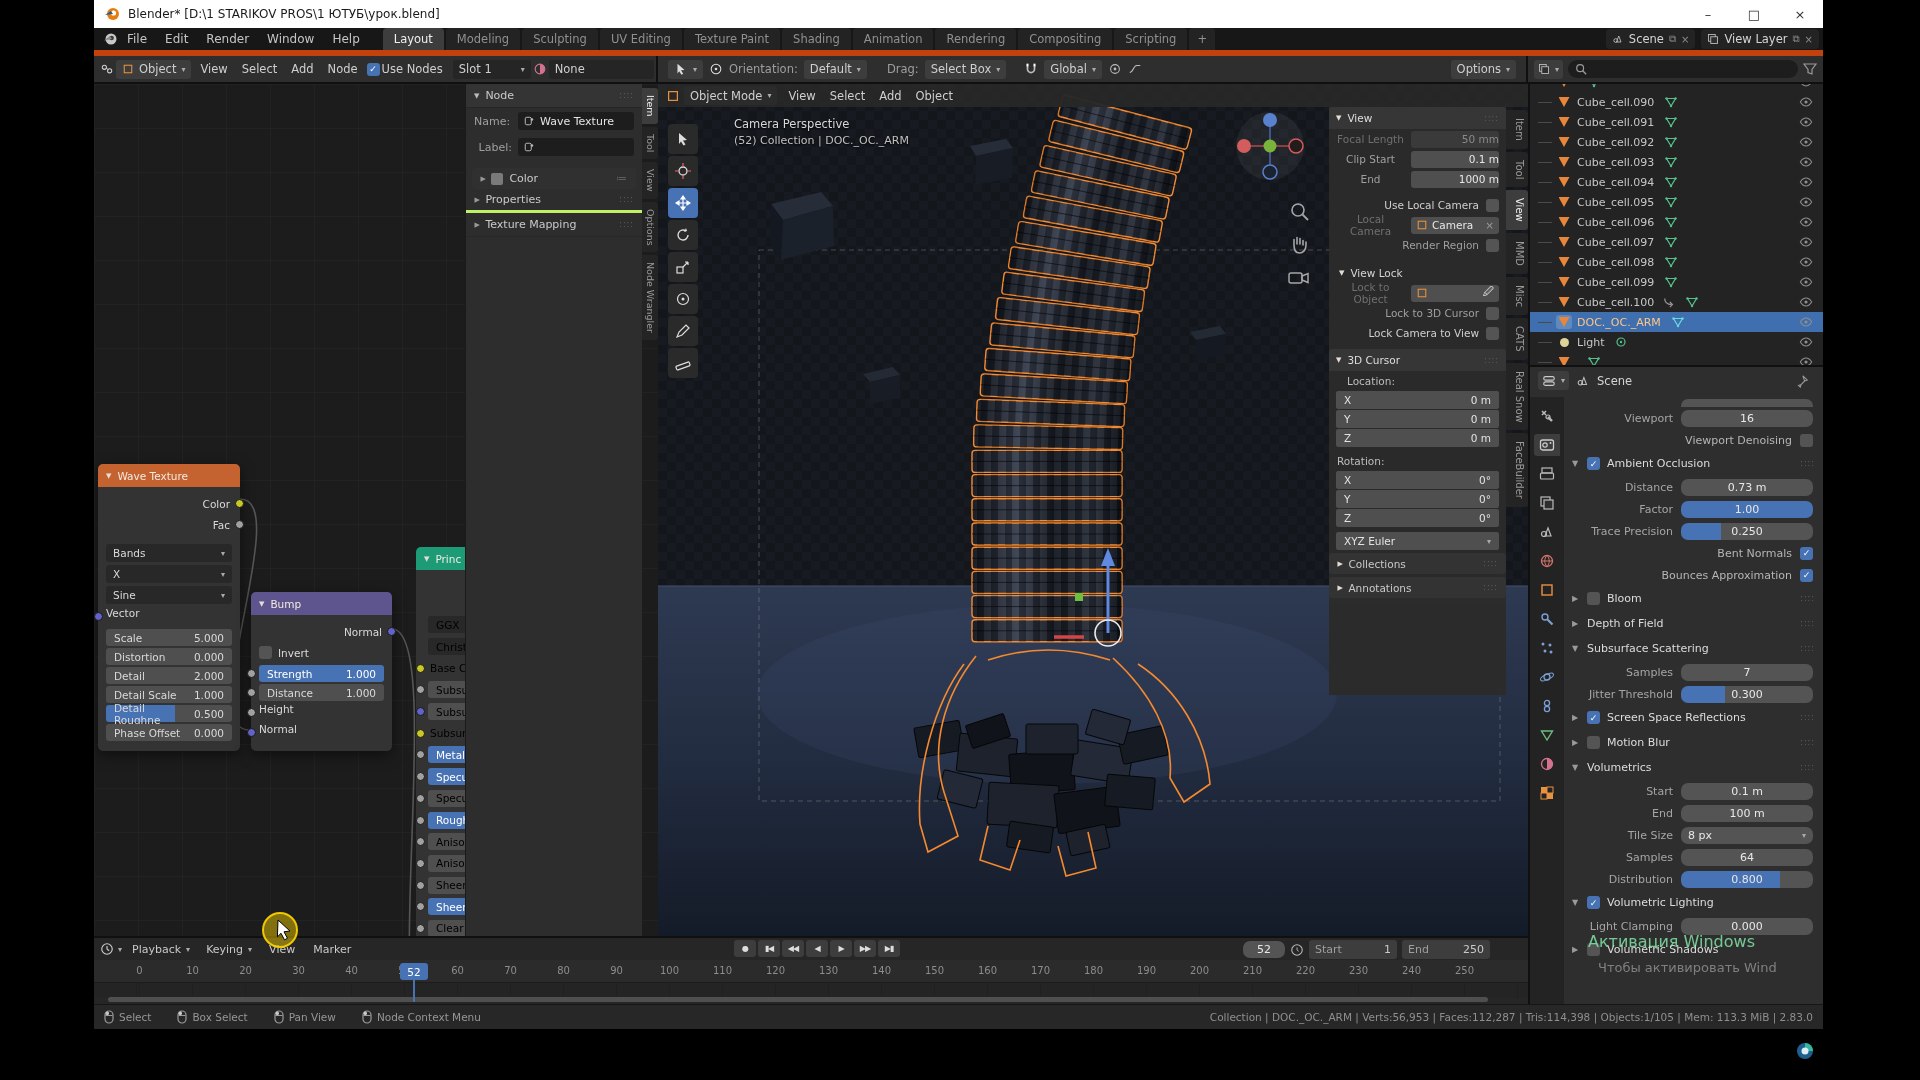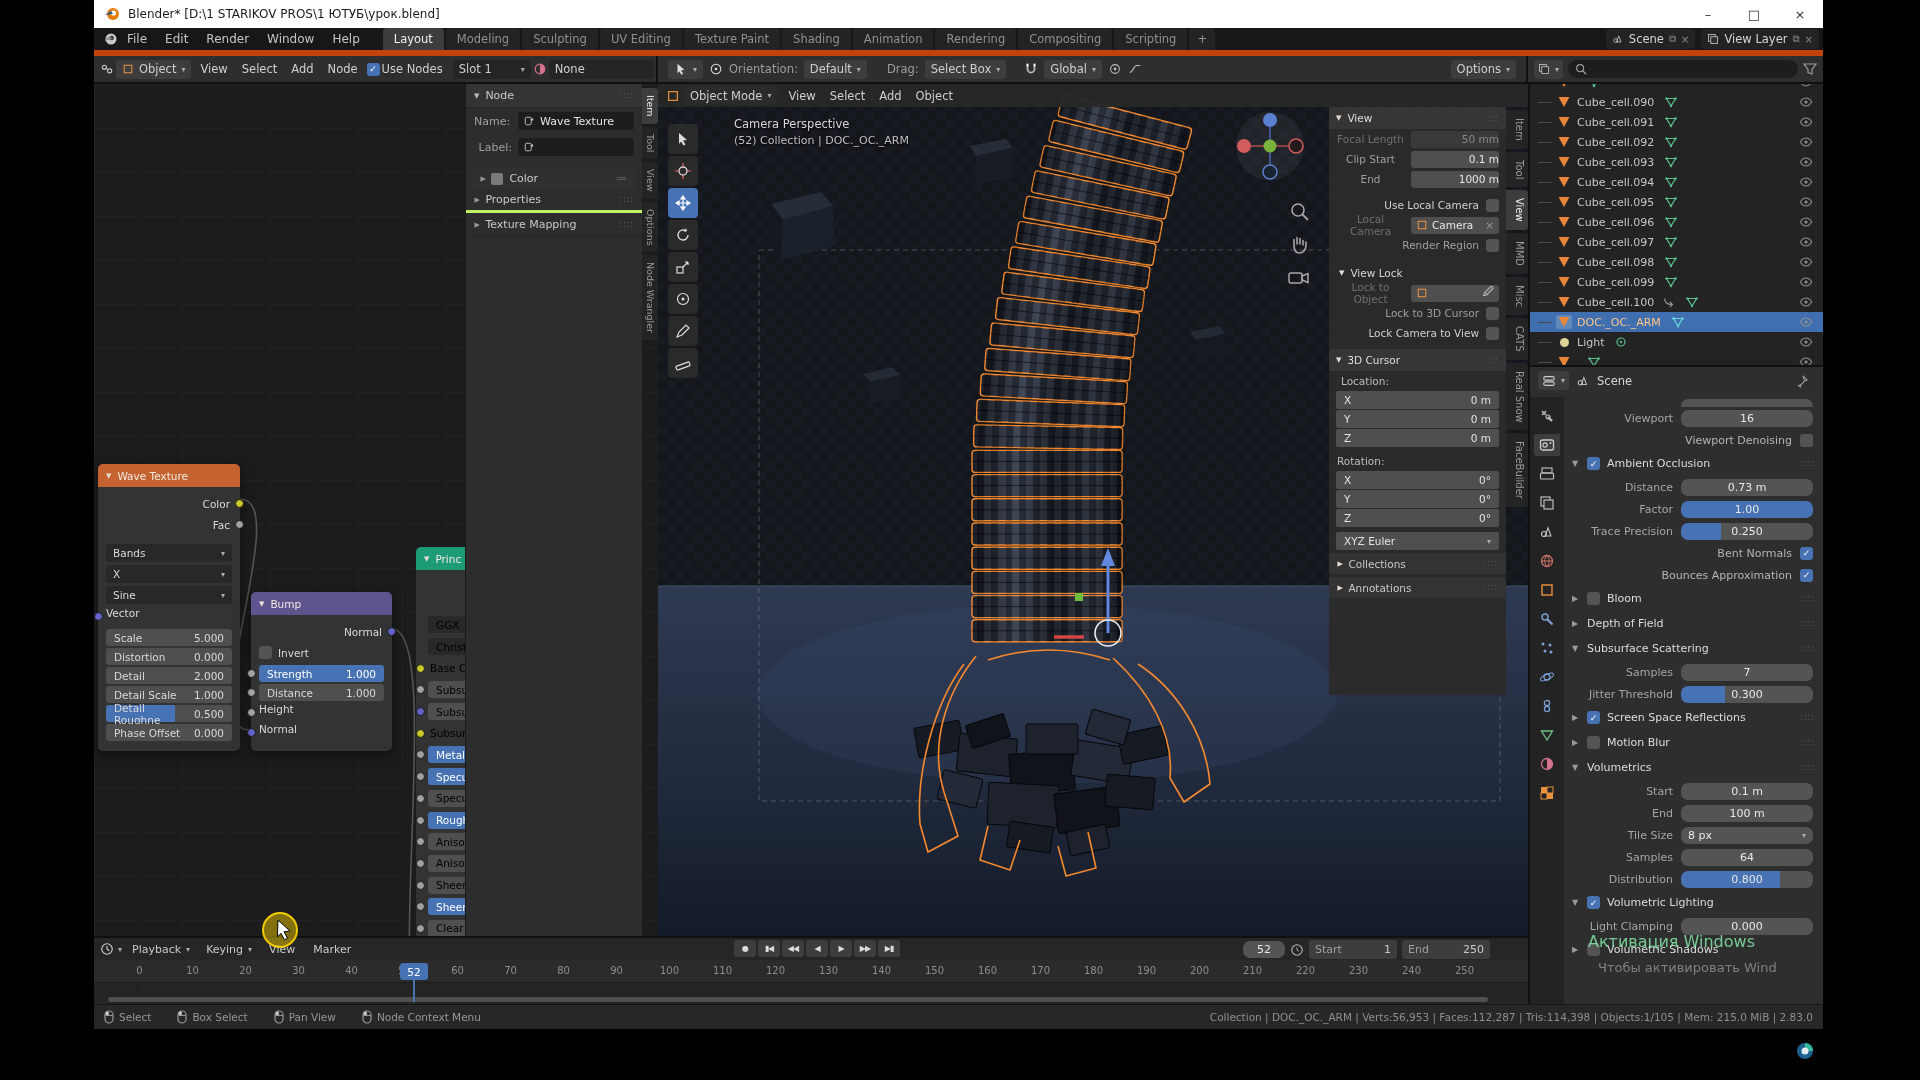--- a/index.html
+++ b/index.html
@@ -1038,21 +1038,21 @@
         </div>
       <div class="np-row np-cb">
           <span style="color:#cfcfcf">Lock Camera to View</span>
           <span class="cb"></span>
         </div>
       <div class="np-sec" style="margin-top:6px">
           <span class="tri">▼</span>
           <span>3D Cursor</span>
           <span class="dots">::::</span>
         </div>
-      <div class="np-sub" style="padding-left:12px;color:#bdbdbd">Location:</div>
+      <div class="np-sub" style="padding-left:18px;color:#bdbdbd">Location:</div>
       <div>
           <div class="axisrow">
             <div class="af">
               <span>X</span>
               <span class="v">0 m</span>
             </div>
           </div>
           <div class="axisrow">
             <div class="af">
               <span>Y</span>
@@ -1736,21 +1736,21 @@
           </svg>
           <span>Pan View</span>
         </div>
         <div class="hint">
           <svg style="width:10px;height:14px" viewBox="0 0 10 14">
             <use href="#i-mouse"></use>
           </svg>
           <span>Node Context Menu</span>
         </div>
       </div>
-    <span id="stats">Collection | DOC._OC._ARM | Verts:56,953 | Faces:112,287 | Tris:114,398 | Objects:1/105 | Mem: 215.0 MiB | 2.83.0</span>
+    <span id="stats">Collection | DOC._OC._ARM | Verts:56,953 | Faces:112,287 | Tris:114,398 | Objects:1/105 | Mem: 113.3 MiB | 2.83.0</span>
   </div>
 </div>
 
 <div id="wm1">Активация Windows</div>
 <div id="wm2">Чтобы активировать Wind</div>
 
 <svg id="cursor" width="52" height="56">
   <circle cx="26" cy="28" r="17" fill="rgba(255,214,0,.45)" stroke="rgba(255,214,0,.9)" stroke-width="2"></circle>
   <path d="M24 18l12 11-6 .8 3.5 6.5-3 1.6-3.5-6.6-3.6 3.6z" fill="#fff" stroke="#000" stroke-width="1"></path>
 </svg>

